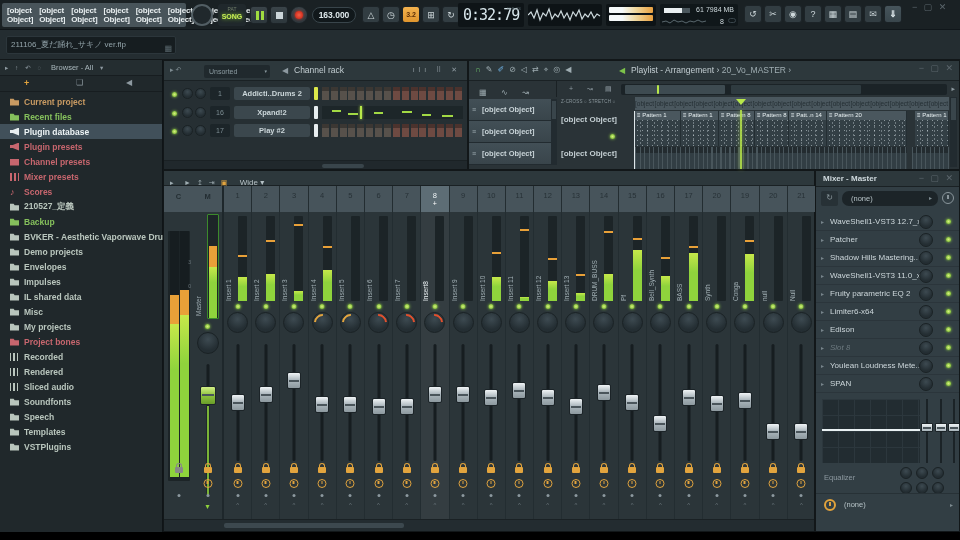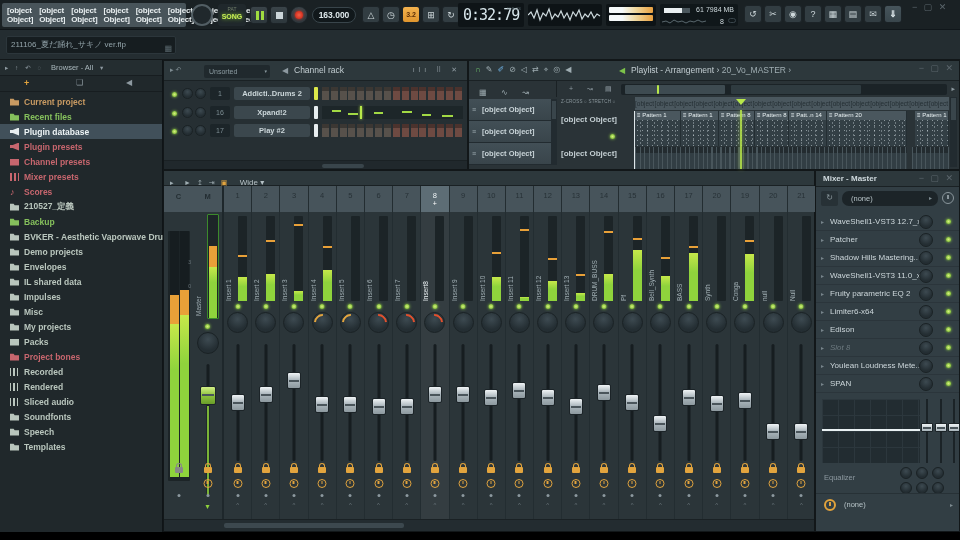--- a/index.html
+++ b/index.html
@@ -429,42 +429,38 @@
           <span class="blabel" style="--tc: #b9c6bd;">Demo projects</span>
         </div>
 
         <div class="bitem">
           <i class="bicon" data-icon="folder" style="--c: #b9c6bd;"></i>
           <span class="blabel" style="--tc: #b9c6bd;">Envelopes</span>
         </div>
 
         <div class="bitem">
           <i class="bicon" data-icon="folder" style="--c: #b9c6bd;"></i>
+          <span class="blabel" style="--tc: #b9c6bd;">Impulses</span>
+        </div>
+
+        <div class="bitem">
+          <i class="bicon" data-icon="folder" style="--c: #b9c6bd;"></i>
           <span class="blabel" style="--tc: #b9c6bd;">IL shared data</span>
-        </div>
-
-        <div class="bitem">
-          <i class="bicon" data-icon="folder" style="--c: #b9c6bd;"></i>
-          <span class="blabel" style="--tc: #b9c6bd;">Impulses</span>
         </div>
 
         <div class="bitem">
           <i class="bicon" data-icon="folder" style="--c: #b9c6bd;"></i>
           <span class="blabel" style="--tc: #b9c6bd;">Misc</span>
         </div>
 
         <div class="bitem">
           <i class="bicon" data-icon="folder" style="--c: #b9c6bd;"></i>
           <span class="blabel" style="--tc: #b9c6bd;">My projects</span>
         </div>
 
-        <div class="bitem">
-          <i class="bicon" data-icon="box" style="--c: #b9c6bd;"></i>
-          <span class="blabel" style="--tc: #b9c6bd;">Packs</span>
-        </div>
 
         <div class="bitem">
           <i class="bicon" data-icon="folder" style="--c: #c7666e;"></i>
           <span class="blabel" style="--tc: #c7666e;">Project bones</span>
         </div>
 
         <div class="bitem">
           <i class="bicon" data-icon="wave" style="--c: #b9c6bd;"></i>
           <span class="blabel" style="--tc: #b9c6bd;">Recorded</span>
         </div>
@@ -487,20 +483,24 @@
         <div class="bitem">
           <i class="bicon" data-icon="folder" style="--c: #b9c6bd;"></i>
           <span class="blabel" style="--tc: #b9c6bd;">Speech</span>
         </div>
 
         <div class="bitem">
           <i class="bicon" data-icon="folder" style="--c: #b9c6bd;"></i>
           <span class="blabel" style="--tc: #b9c6bd;">Templates</span>
         </div>
 
+        <div class="bitem">
+          <i class="bicon" data-icon="folder" style="--c: #b9c6bd;"></i>
+          <span class="blabel" style="--tc: #b9c6bd;">VSTPlugins</span>
+        </div>
 
     </div>
   </div>
 
   <div id="rack">
     <div class="titlebar">
       <span class="arrs">▸ ↶</span>
       <span class="grp">Unsorted</span>
       <span class="spk">◀</span>
       <span class="ttl">Channel rack</span>

